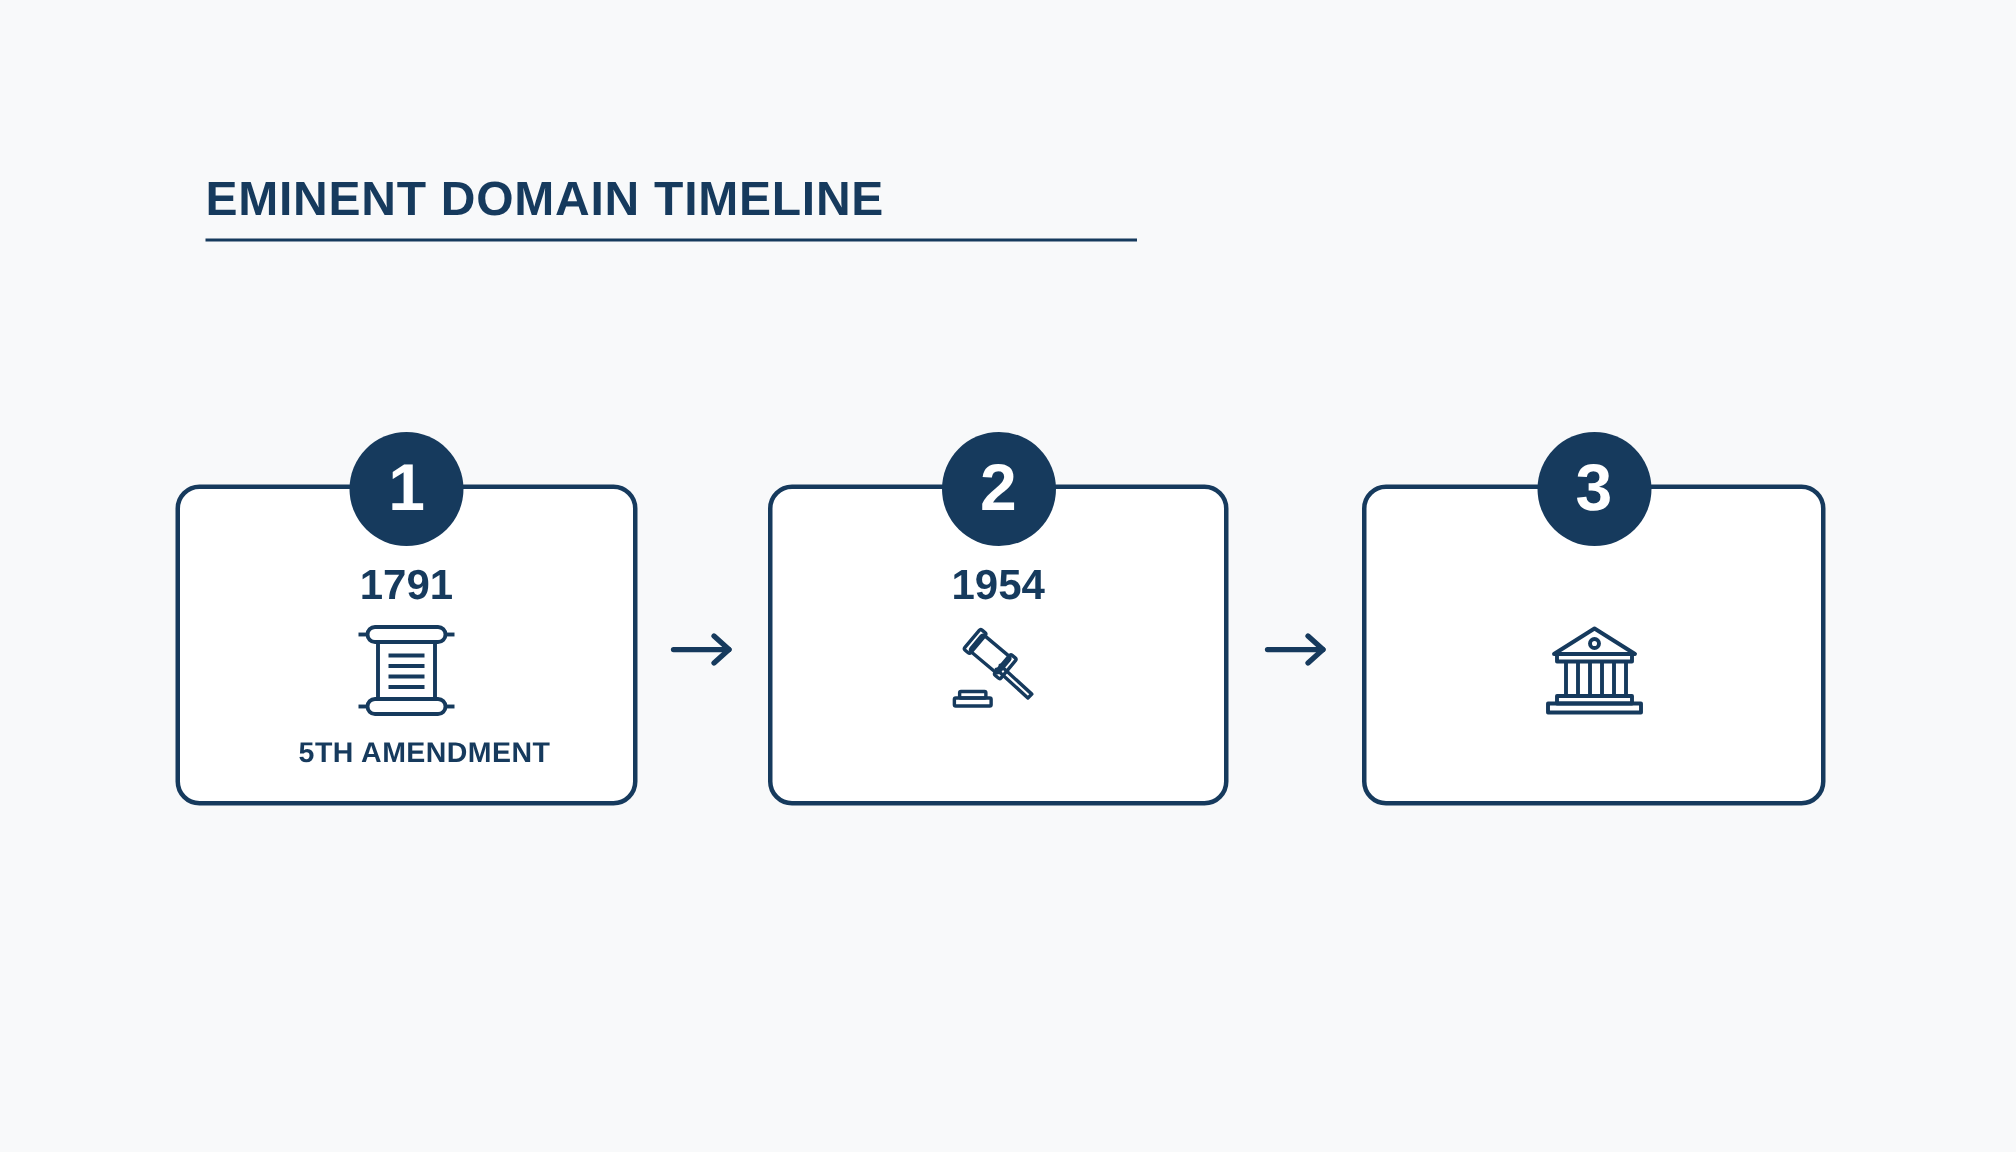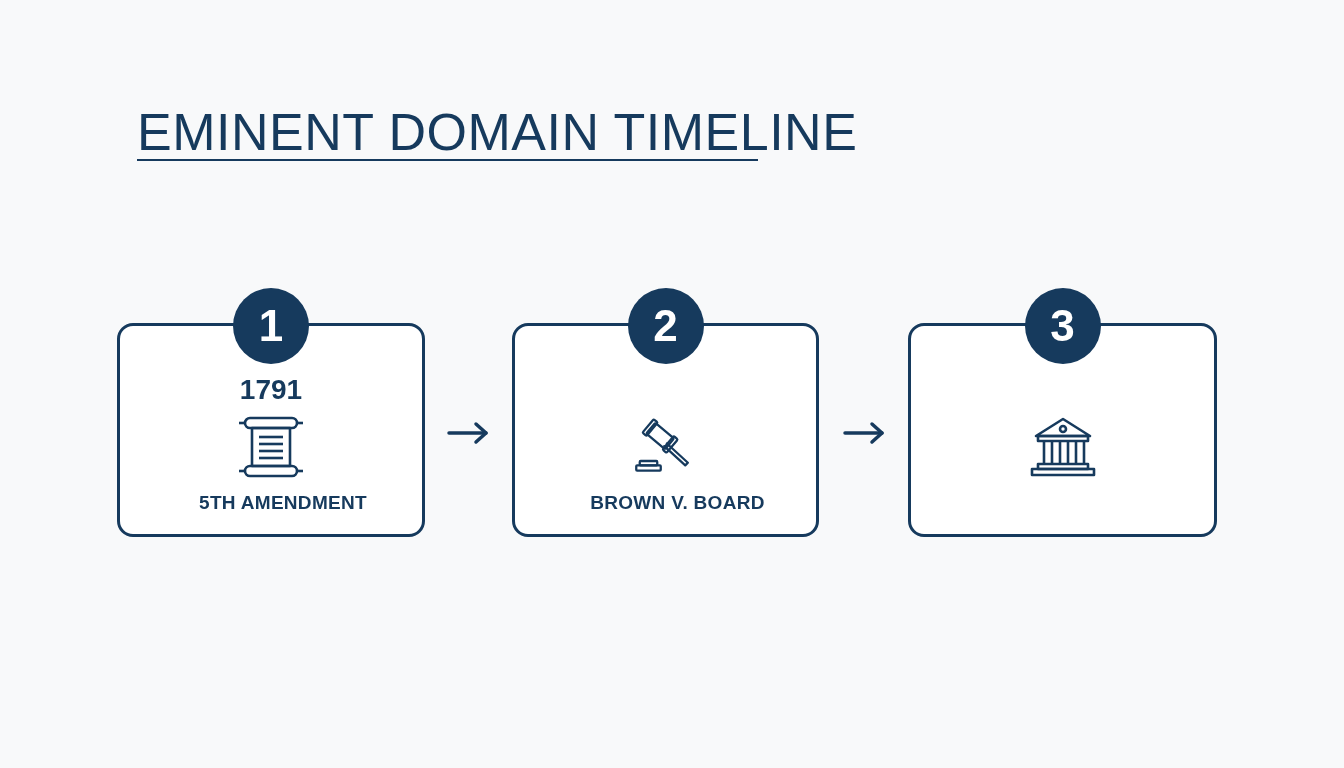--- a/index.html
+++ b/index.html
@@ -7,22 +7,22 @@
     width: 1344px; height: 768px;
     background: #f8f9fa;
     position: relative;
     overflow: hidden;
     font-family: "Liberation Sans", "DejaVu Sans", sans-serif;
     color: #153a5c;
   }
   .title {
     position: absolute;
     left: 137px; top: 108px;
-    font-size: 52px;
-    font-weight: normal;
+    font-size: 32px;
+    font-weight: bold;
     letter-spacing: 0.5px;
     color: #163a5d;
     margin: 0;
     line-height: 48px;
   }
   .title-underline {
     position: absolute;
     left: 137px; top: 159px;
     width: 621px; height: 2px;
     background: #163a5d;
@@ -104,31 +104,31 @@
   <div class="label">5TH AMENDMENT</div>
 </div>
 
 <svg class="arrow" style="left:446px;" viewBox="0 0 44 26" fill="none" stroke="#163a5d" stroke-width="3.5" stroke-linecap="round" stroke-linejoin="round">
   <line x1="3" y1="13" x2="40" y2="13"></line>
   <polyline points="30,4 40,13 30,22"></polyline>
 </svg>
 
 <div class="card" style="left:512px; width:307px;">
   <div class="badge">2</div>
+  <div class="year">1954</div>
   <svg class="icon" viewBox="0 0 80 62" fill="none" stroke="#163a5d" stroke-width="2.6" stroke-linejoin="round" stroke-linecap="round">
     <g transform="rotate(40 32 20)">
       <rect x="18" y="10" width="28" height="16" rx="2"></rect>
       <rect x="14" y="8" width="6" height="20" rx="1.5"></rect>
       <rect x="44" y="8" width="6" height="20" rx="1.5"></rect>
     </g>
     <path d="M38 30 L62 52 L65 49 L41 27"></path>
     <rect x="6" y="52" width="28" height="6" rx="1"></rect>
     <rect x="10" y="47" width="20" height="5" rx="1"></rect>
   </svg>
-  <div class="label">BROWN V. BOARD</div>
 </div>
 
 <svg class="arrow" style="left:842px;" viewBox="0 0 44 26" fill="none" stroke="#163a5d" stroke-width="3.5" stroke-linecap="round" stroke-linejoin="round">
   <line x1="3" y1="13" x2="40" y2="13"></line>
   <polyline points="30,4 40,13 30,22"></polyline>
 </svg>
 
 <div class="card" style="left:908px; width:309px;">
   <div class="badge">3</div>
   <svg class="icon" viewBox="0 0 70 62" fill="none" stroke="#163a5d" stroke-width="2.6" stroke-linejoin="round">

